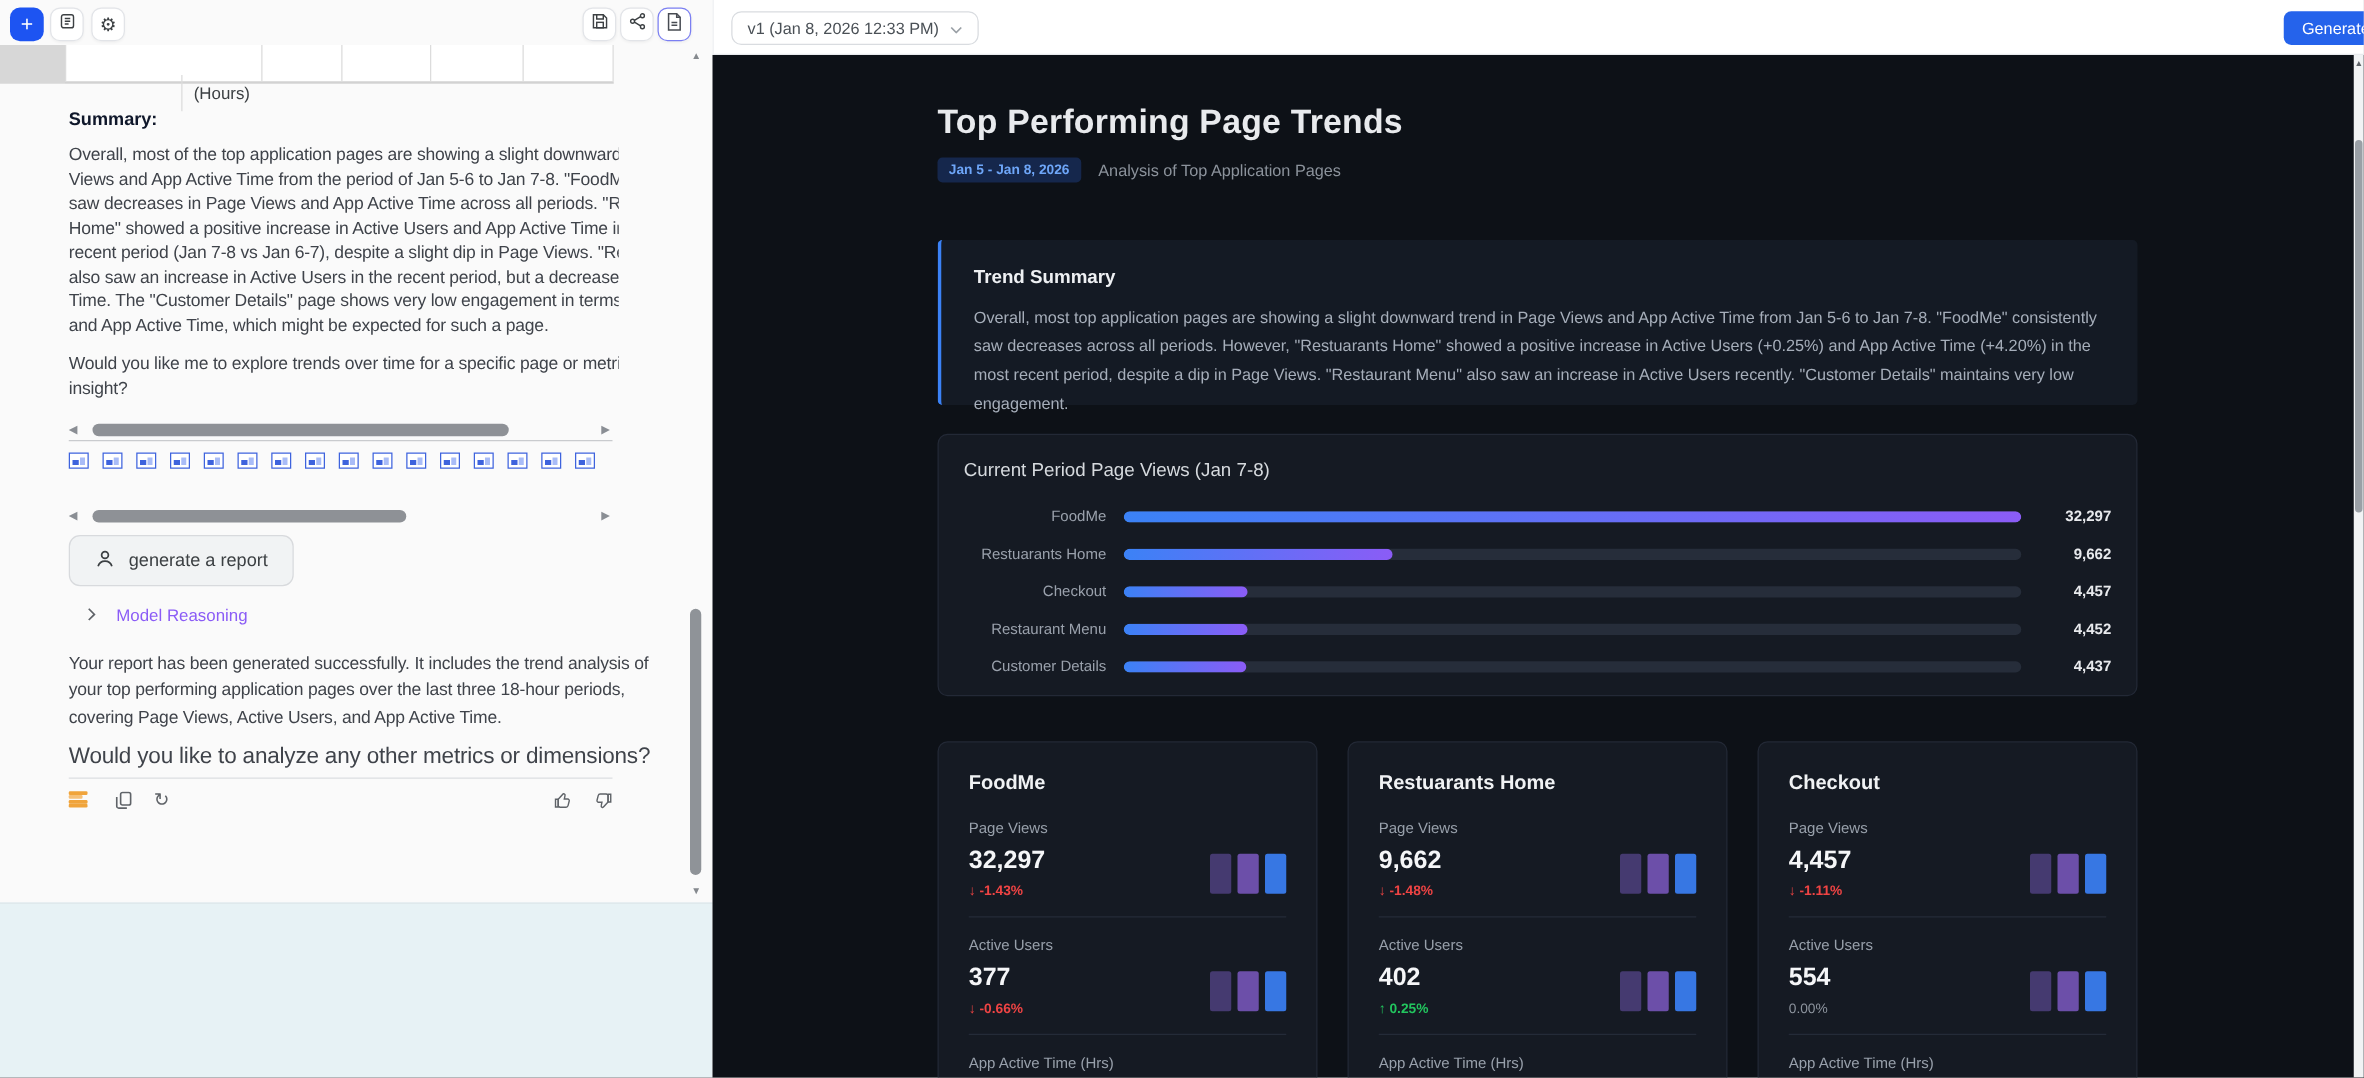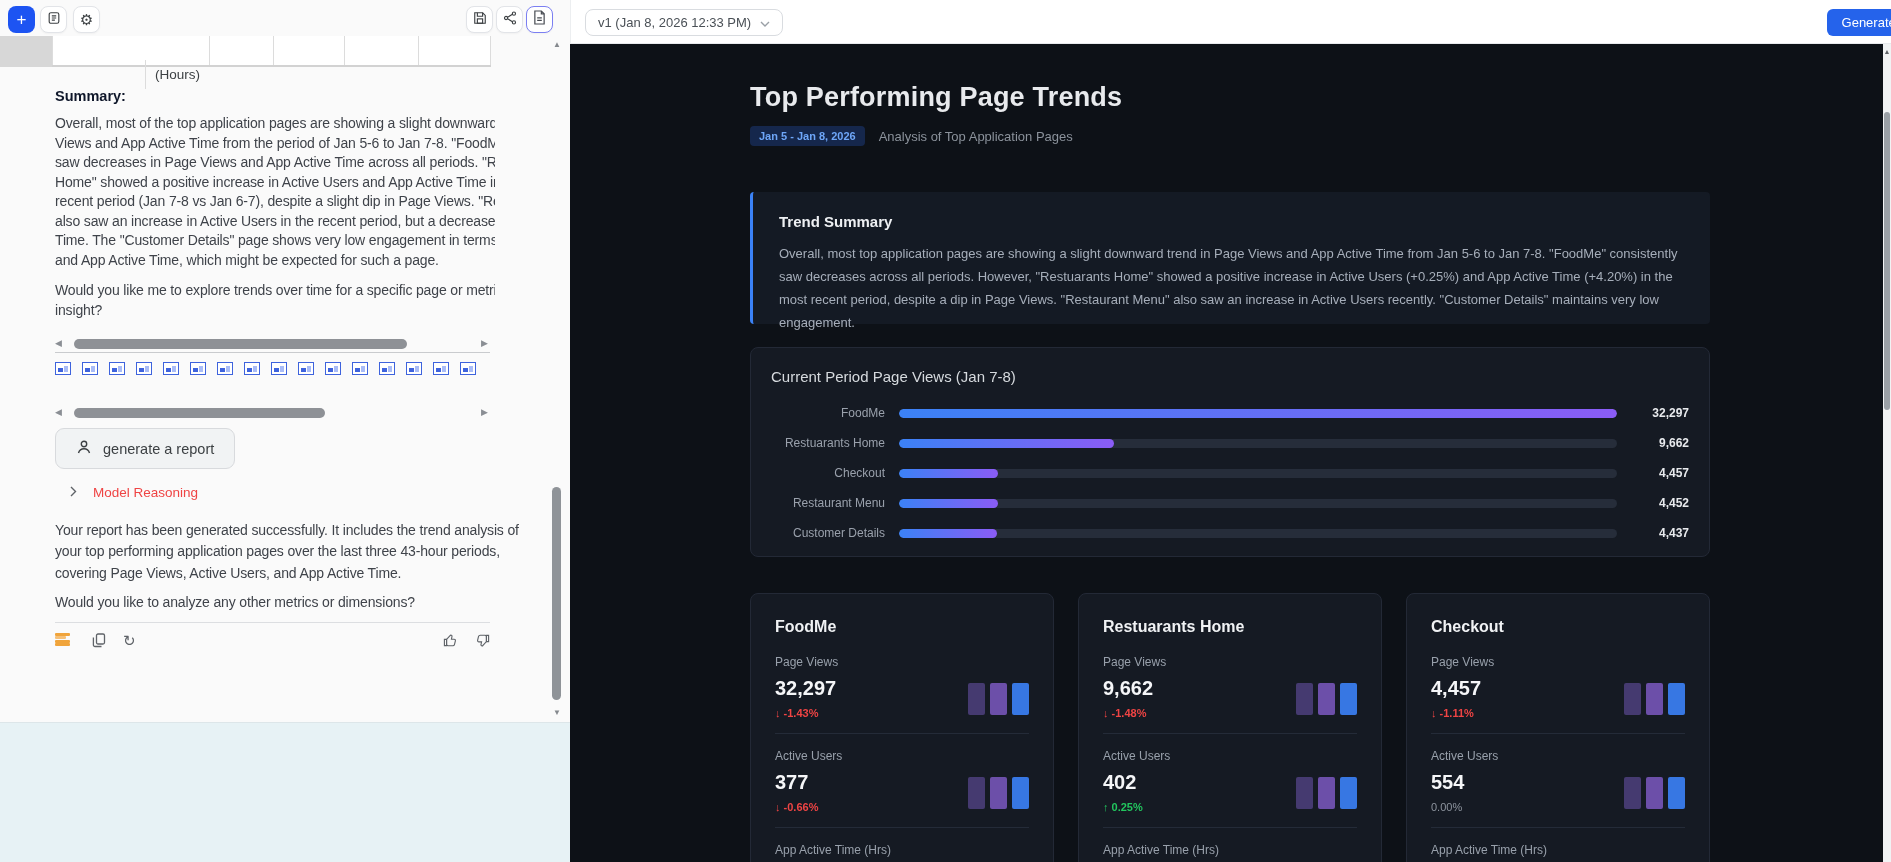--- a/index.html
+++ b/index.html
@@ -40,25 +40,25 @@
   .thumbs-row { position:absolute; left:55px; top:362px; display:flex; gap:11px; }
   .chart-thumb { width:16px; height:13px; background:#fff; border:1px solid #3e63dd; position:relative; cursor:pointer; }
   .chart-thumb::before { content:""; position:absolute; left:2px; bottom:2px; width:5px; height:4px; background:#3e63dd; }
   .chart-thumb::after  { content:""; position:absolute; right:2px; bottom:2px; width:4px; height:6px; background:#a9bcf7; }
 
   .gen-btn { position:absolute; left:55px; top:428px; height:41px; padding:0 20px; background:#f1f3f4;
              border:1px solid #d8dadd; border-radius:9px; display:flex; align-items:center; gap:11px;
              font-size:14.5px; color:#3c4043; cursor:pointer; }
 
   .reasoning { position:absolute; left:70px; top:485px; display:flex; align-items:center; gap:16px;
-               font-size:13.5px; color:#ef4444; cursor:pointer; }
+               font-size:13.5px; color:#8b5cf6; cursor:pointer; }
 
   .msg2 { position:absolute; left:55px; top:520px; width:440px; }
   .msg2 .line { white-space:nowrap; font-size:14px; letter-spacing:-0.15px; line-height:21.3px; color:#3f434a; }
-  .msg2-q { position:absolute; left:55px; top:594px; font-size:14px; letter-spacing:-0.15px; color:#3f434a; }
+  .msg2-q { position:absolute; left:55px; top:594px; font-size:18px; letter-spacing:-0.15px; color:#3f434a; }
 
   .msg-divider { position:absolute; left:55px; top:622px; width:435px; border-top:1px solid #dcdee1; }
   .actions { position:absolute; left:55px; top:633px; width:435px; height:20px; }
   .act { position:absolute; top:0; cursor:pointer; display:flex; align-items:center; }
   .icon-table-amber { width:15px; height:13px; display:flex; flex-direction:column; justify-content:space-between; }
   .icon-table-amber i { display:block; height:2.6px; background:#f0a43b; border-radius:1px; }
   .icon-table-amber i:nth-child(2) { width:72%; background:#f6c077; }
   .icon-table-amber i:nth-child(3) { width:100%; }
   .refresh-glyph { font-size:15px; color:#5f6368; line-height:15px; }
 
@@ -239,21 +239,21 @@
 
   <div class="reasoning">
     <span><svg width="7" height="11" viewBox="0 0 7 11" fill="none" stroke="#5f6368" stroke-width="1.4">
           <path d="M1 1l4.5 4.5L1 10"></path>
         </svg></span>
     <span>Model Reasoning</span>
   </div>
 
   <div class="msg2">
     <div class="line">Your report has been generated successfully. It includes the trend analysis of</div>
-    <div class="line">your top performing application pages over the last three 43-hour periods,</div>
+    <div class="line">your top performing application pages over the last three 18-hour periods,</div>
     <div class="line">covering Page Views, Active Users, and App Active Time.</div>
   </div>
   <div class="msg2-q">Would you like to analyze any other metrics or dimensions?</div>
 
   <div class="msg-divider"></div>
 
   <div class="actions">
     <span class="act" style="left:0;">
       <span class="icon-table-amber">
           <i></i>

